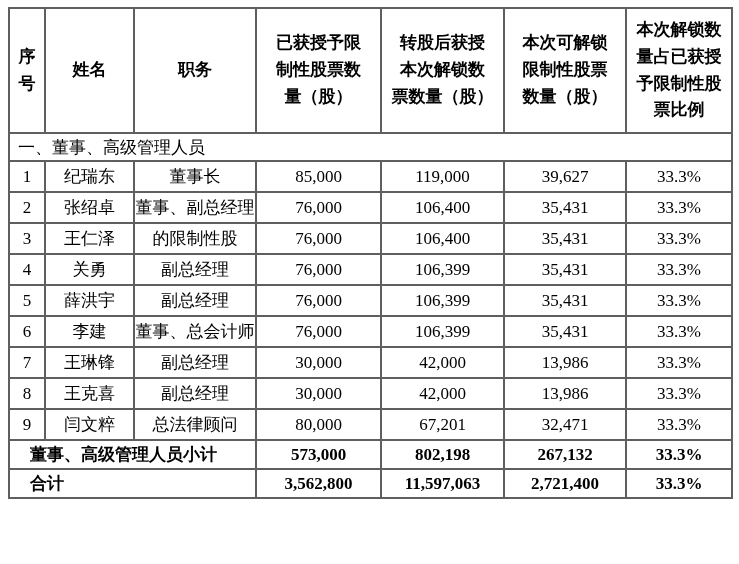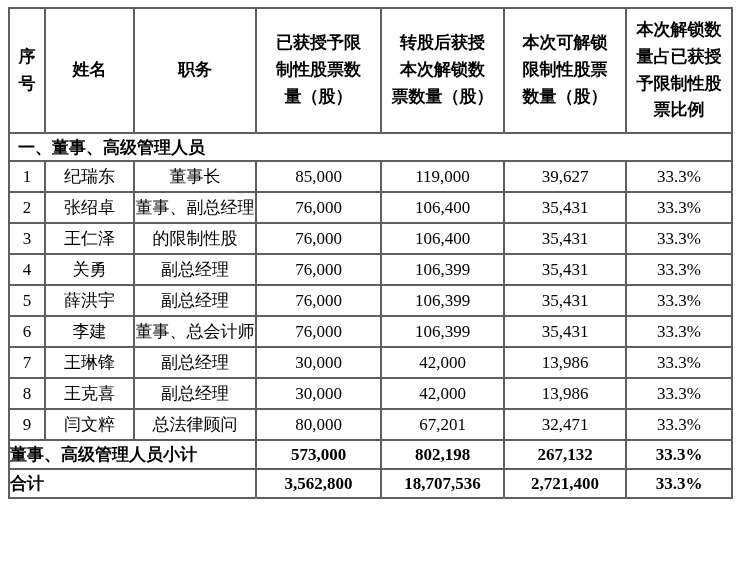--- a/index.html
+++ b/index.html
@@ -35,30 +35,30 @@
     height: 123px;
   }
   tr.data-row td {
     height: 29px;
     font-weight: normal;
   }
   tr.section-row td {
     height: 26px;
     text-align: left;
     padding-left: 8px;
-    font-weight: bold;
+    font-weight: normal;
   }
   tr.subtotal-row td,
   tr.total-row td {
     height: 27px;
     font-weight: bold;
   }
   td.label-left {
     text-align: left;
-    padding-left: 0;
+    padding-left: 20px;
   }
 </style>
 </head>
 <body>
 
 <table class="stock-table">
   <colgroup>
     <col style="width:36px">
     <col style="width:89px">
     <col style="width:122px">
@@ -181,18 +181,18 @@
       <td>802,198</td>
       <td>267,132</td>
       <td>33.3%</td>
     </tr>
 
 
 
     <tr class="total-row">
       <td colspan="3" class="label-left">合计</td>
       <td>3,562,800</td>
-      <td>18,707,536</td>
+      <td>11,597,063</td>
       <td>2,721,400</td>
       <td>33.3%</td>
     </tr>
   </tbody>
 </table>
 
 </body></html>

